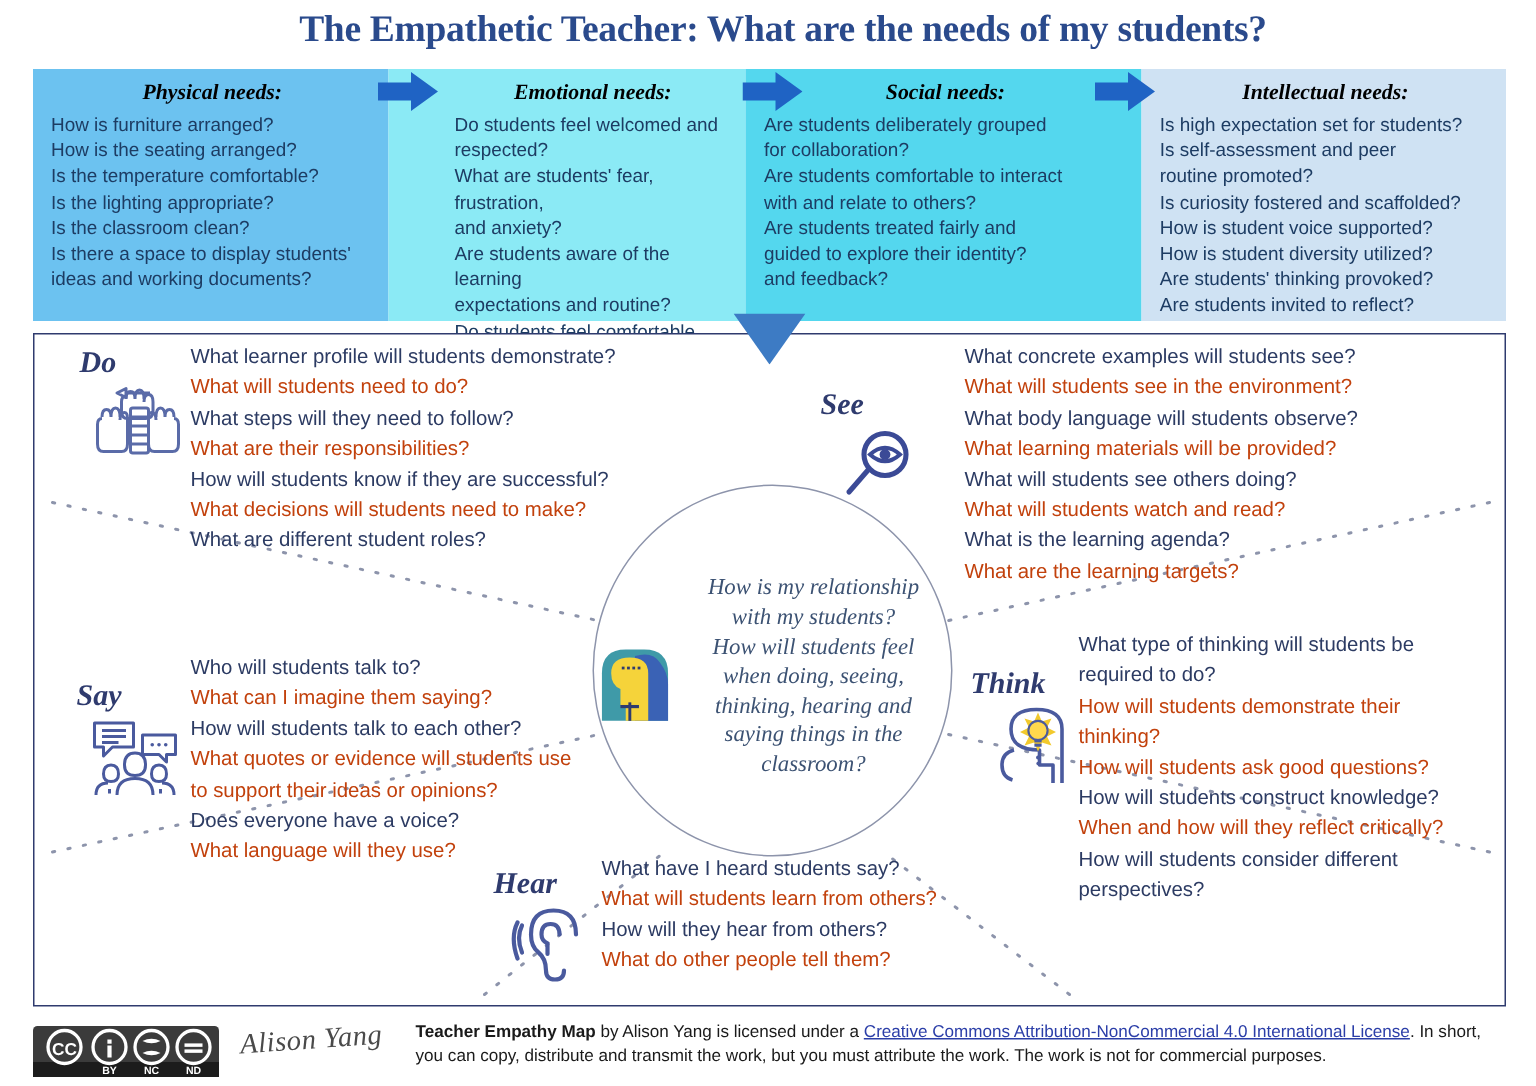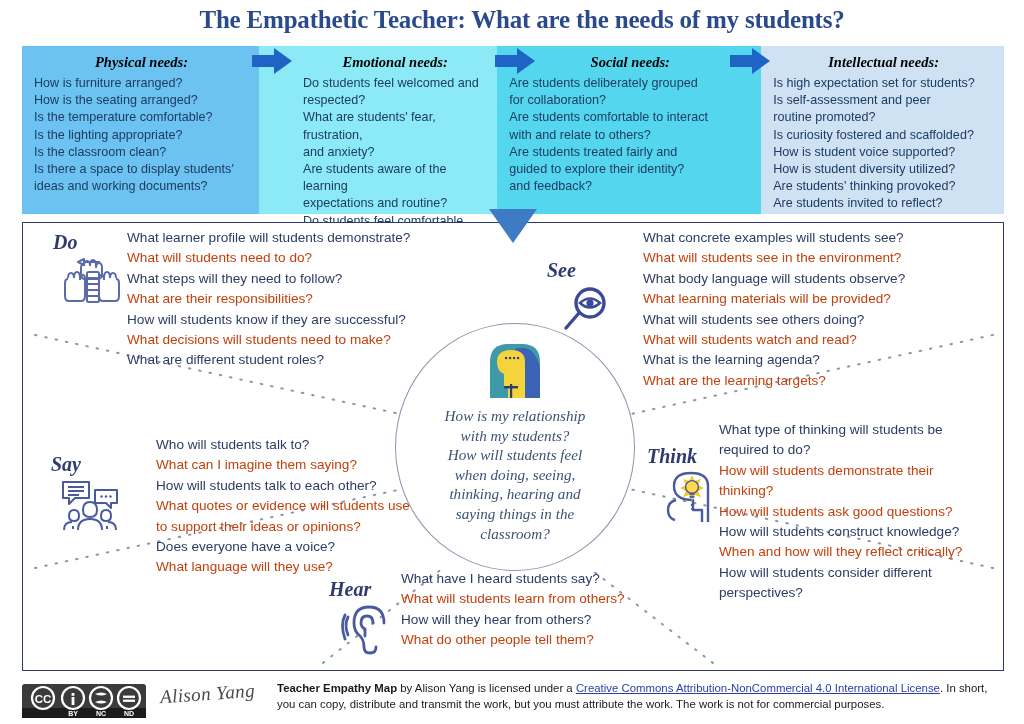--- a/index.html
+++ b/index.html
@@ -144,21 +144,21 @@
     left: 372px;
     top: 100px;
     width: 240px;
     height: 248px;
     border: 1.3px solid #8d94ab;
     border-radius: 50%;
     background: #ffffff;
     z-index: 4;
     box-sizing: border-box;
     display: flex;
-    flex-direction: column;
+    flex-direction: row;
     align-items: center;
   }
   .center-icon { margin-top: 16px; }
   .center-text {
     margin-top: 8px;
     width: 208px;
     text-align: center;
     font-family: "Liberation Serif", serif;
     font-style: italic;
     font-size: 15.2px;
@@ -356,21 +356,21 @@
         <path d="M19 52 q0 -11 12 -11 q12 0 12 11"></path>
         <path d="M10 38 q0 -6 5 -6 q5 0 5 6 q0 5 -5 5 q-5 0 -5 -5 z"></path>
         <path d="M5 52 q0 -8 8 -8"></path>
         <path d="M42 38 q0 -6 5 -6 q5 0 5 6 q0 5 -5 5 q-5 0 -5 -5 z"></path>
         <path d="M57 52 q0 -8 -8 -8"></path>
         <line x1="14" y1="48" x2="14" y2="51"></line>
         <line x1="48" y1="48" x2="48" y2="51"></line>
       </g>
     </svg>
   </div>
-  <ul class="q-list" style="left:104px; top:212px; width:330px;margin-left:29px;">
+  <ul class="q-list" style="left:104px; top:212px; width:330px;">
     <li class="dark">Who will students talk to?</li>
     <li class="light">What can I imagine them saying?</li>
     <li class="dark">How will students talk to each other?</li>
     <li class="light">What quotes or evidence will students use</li>
     <li class="light">to support their ideas or opinions?</li>
     <li class="dark">Does everyone have a voice?</li>
     <li class="light">What language will they use?</li>
   </ul>
 
   <div class="q-label" style="left:624px; top:222px; width:88px;">

